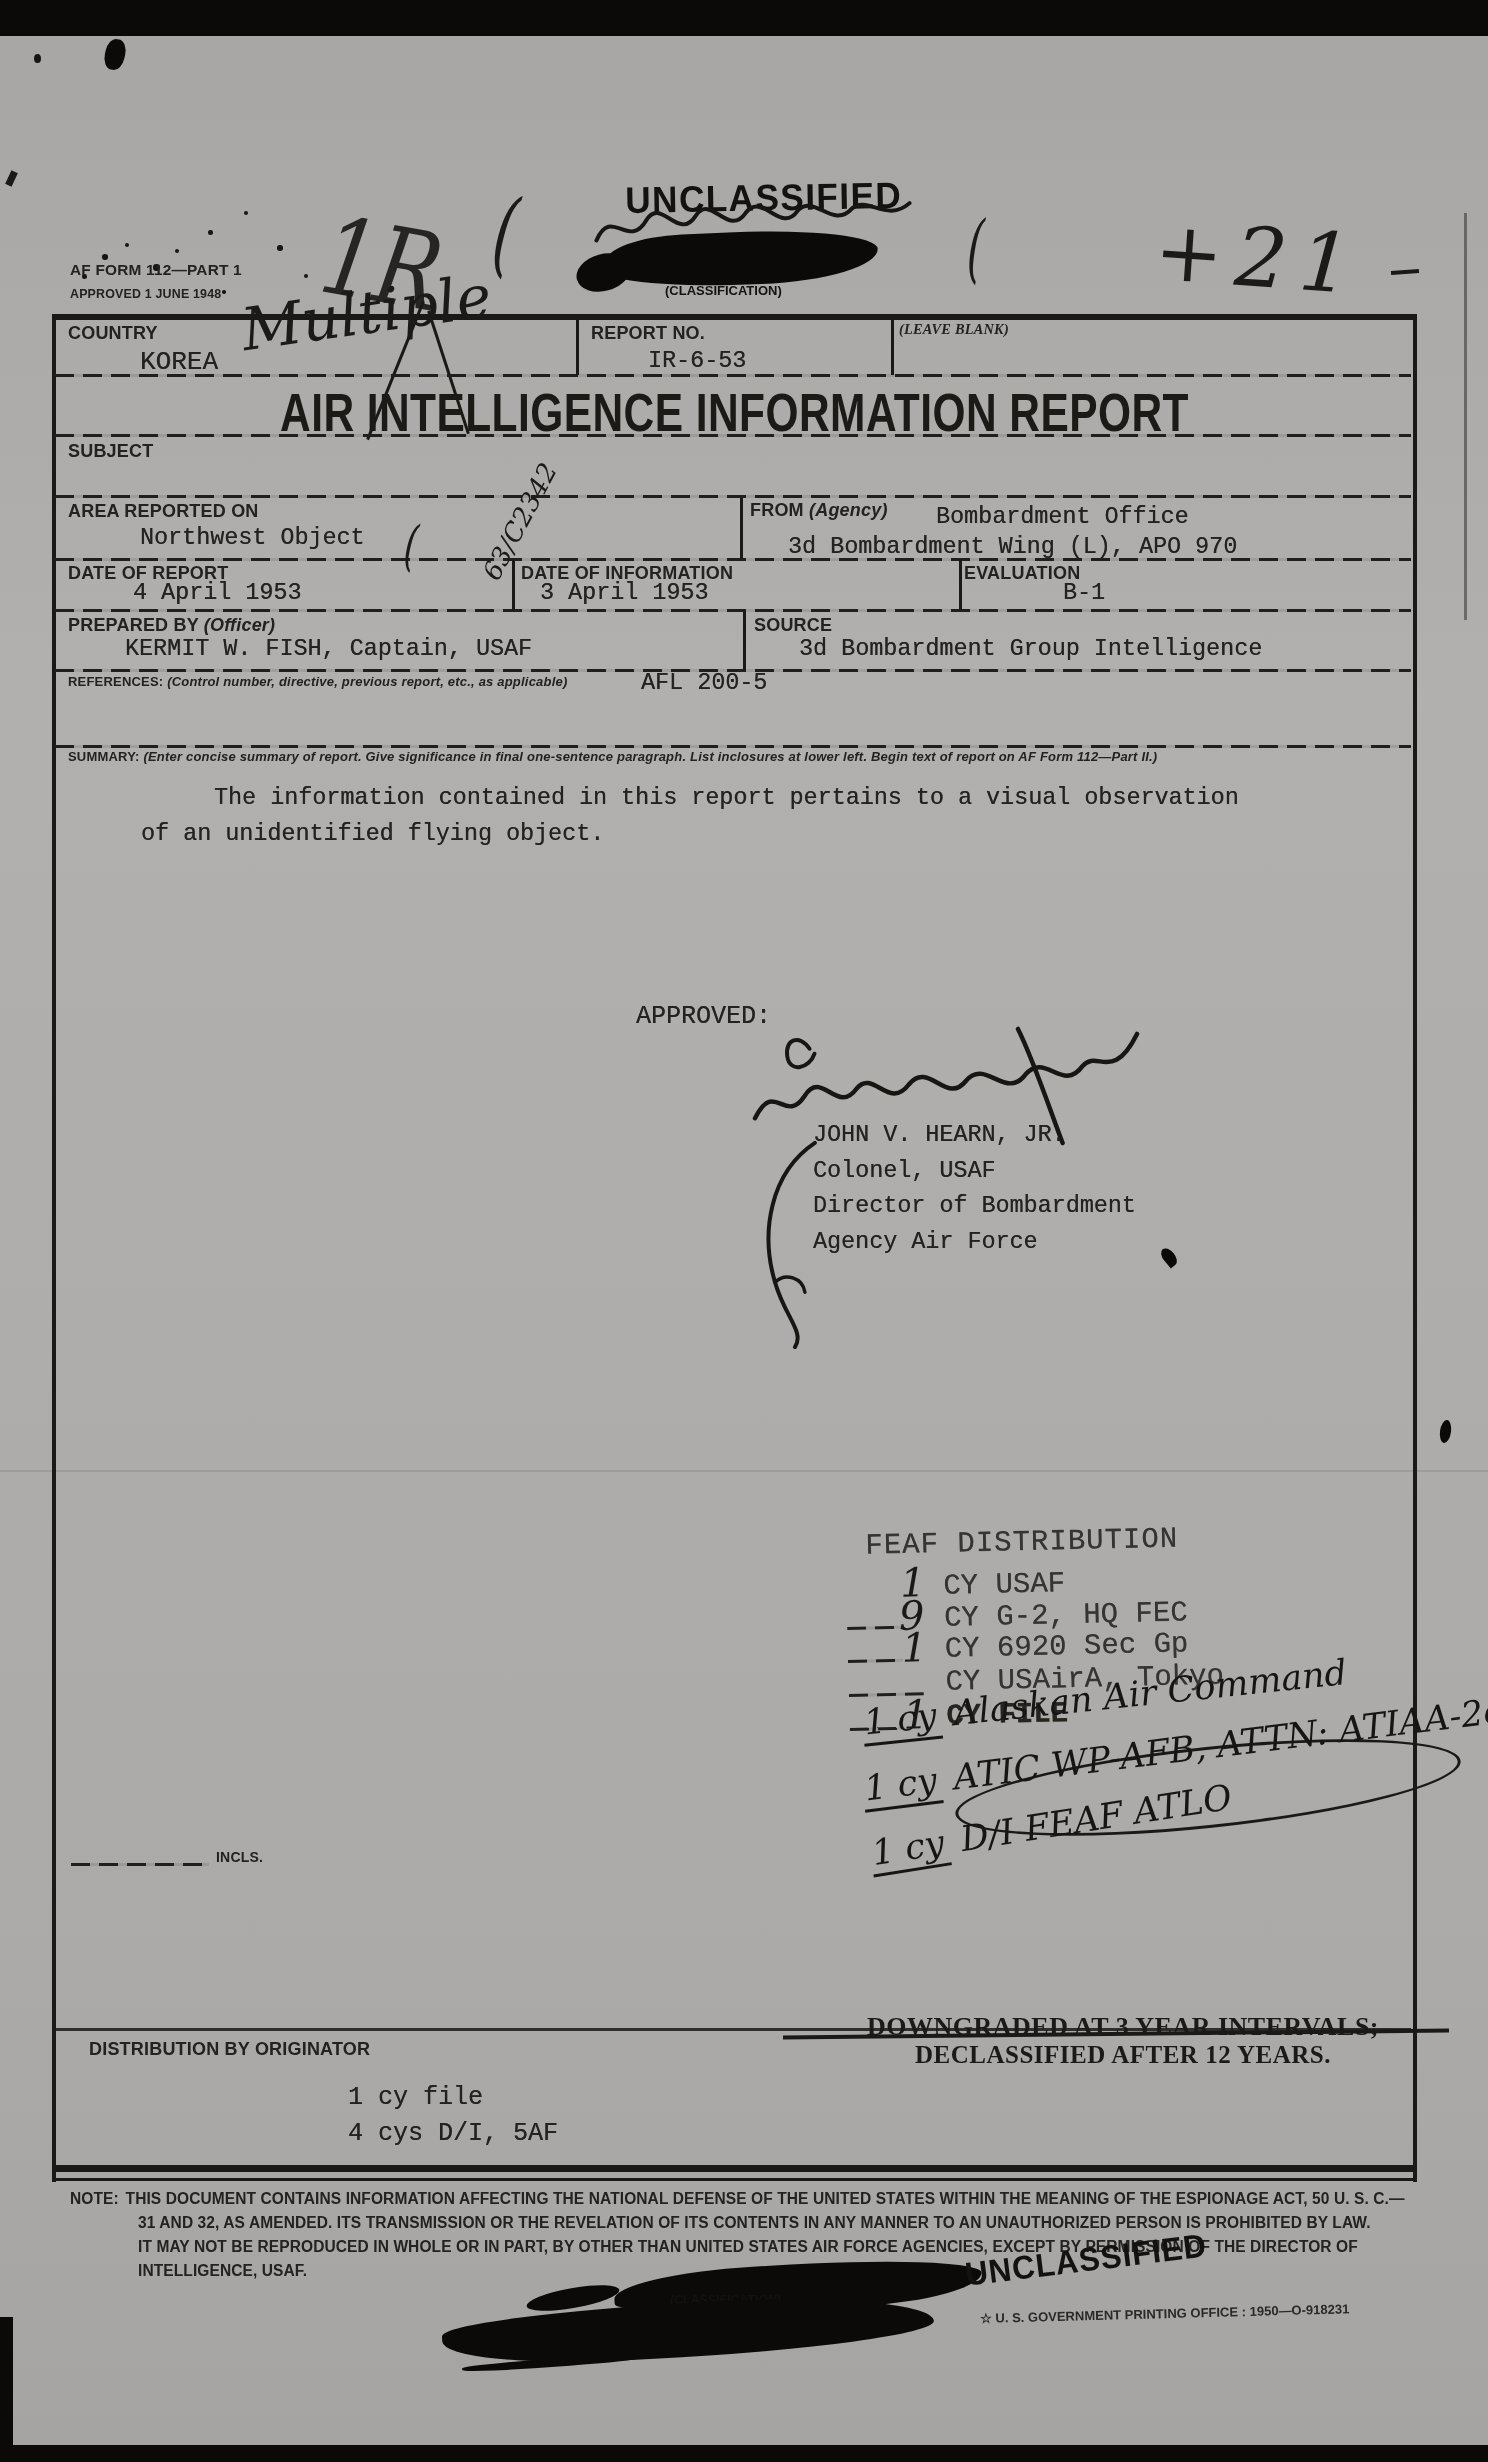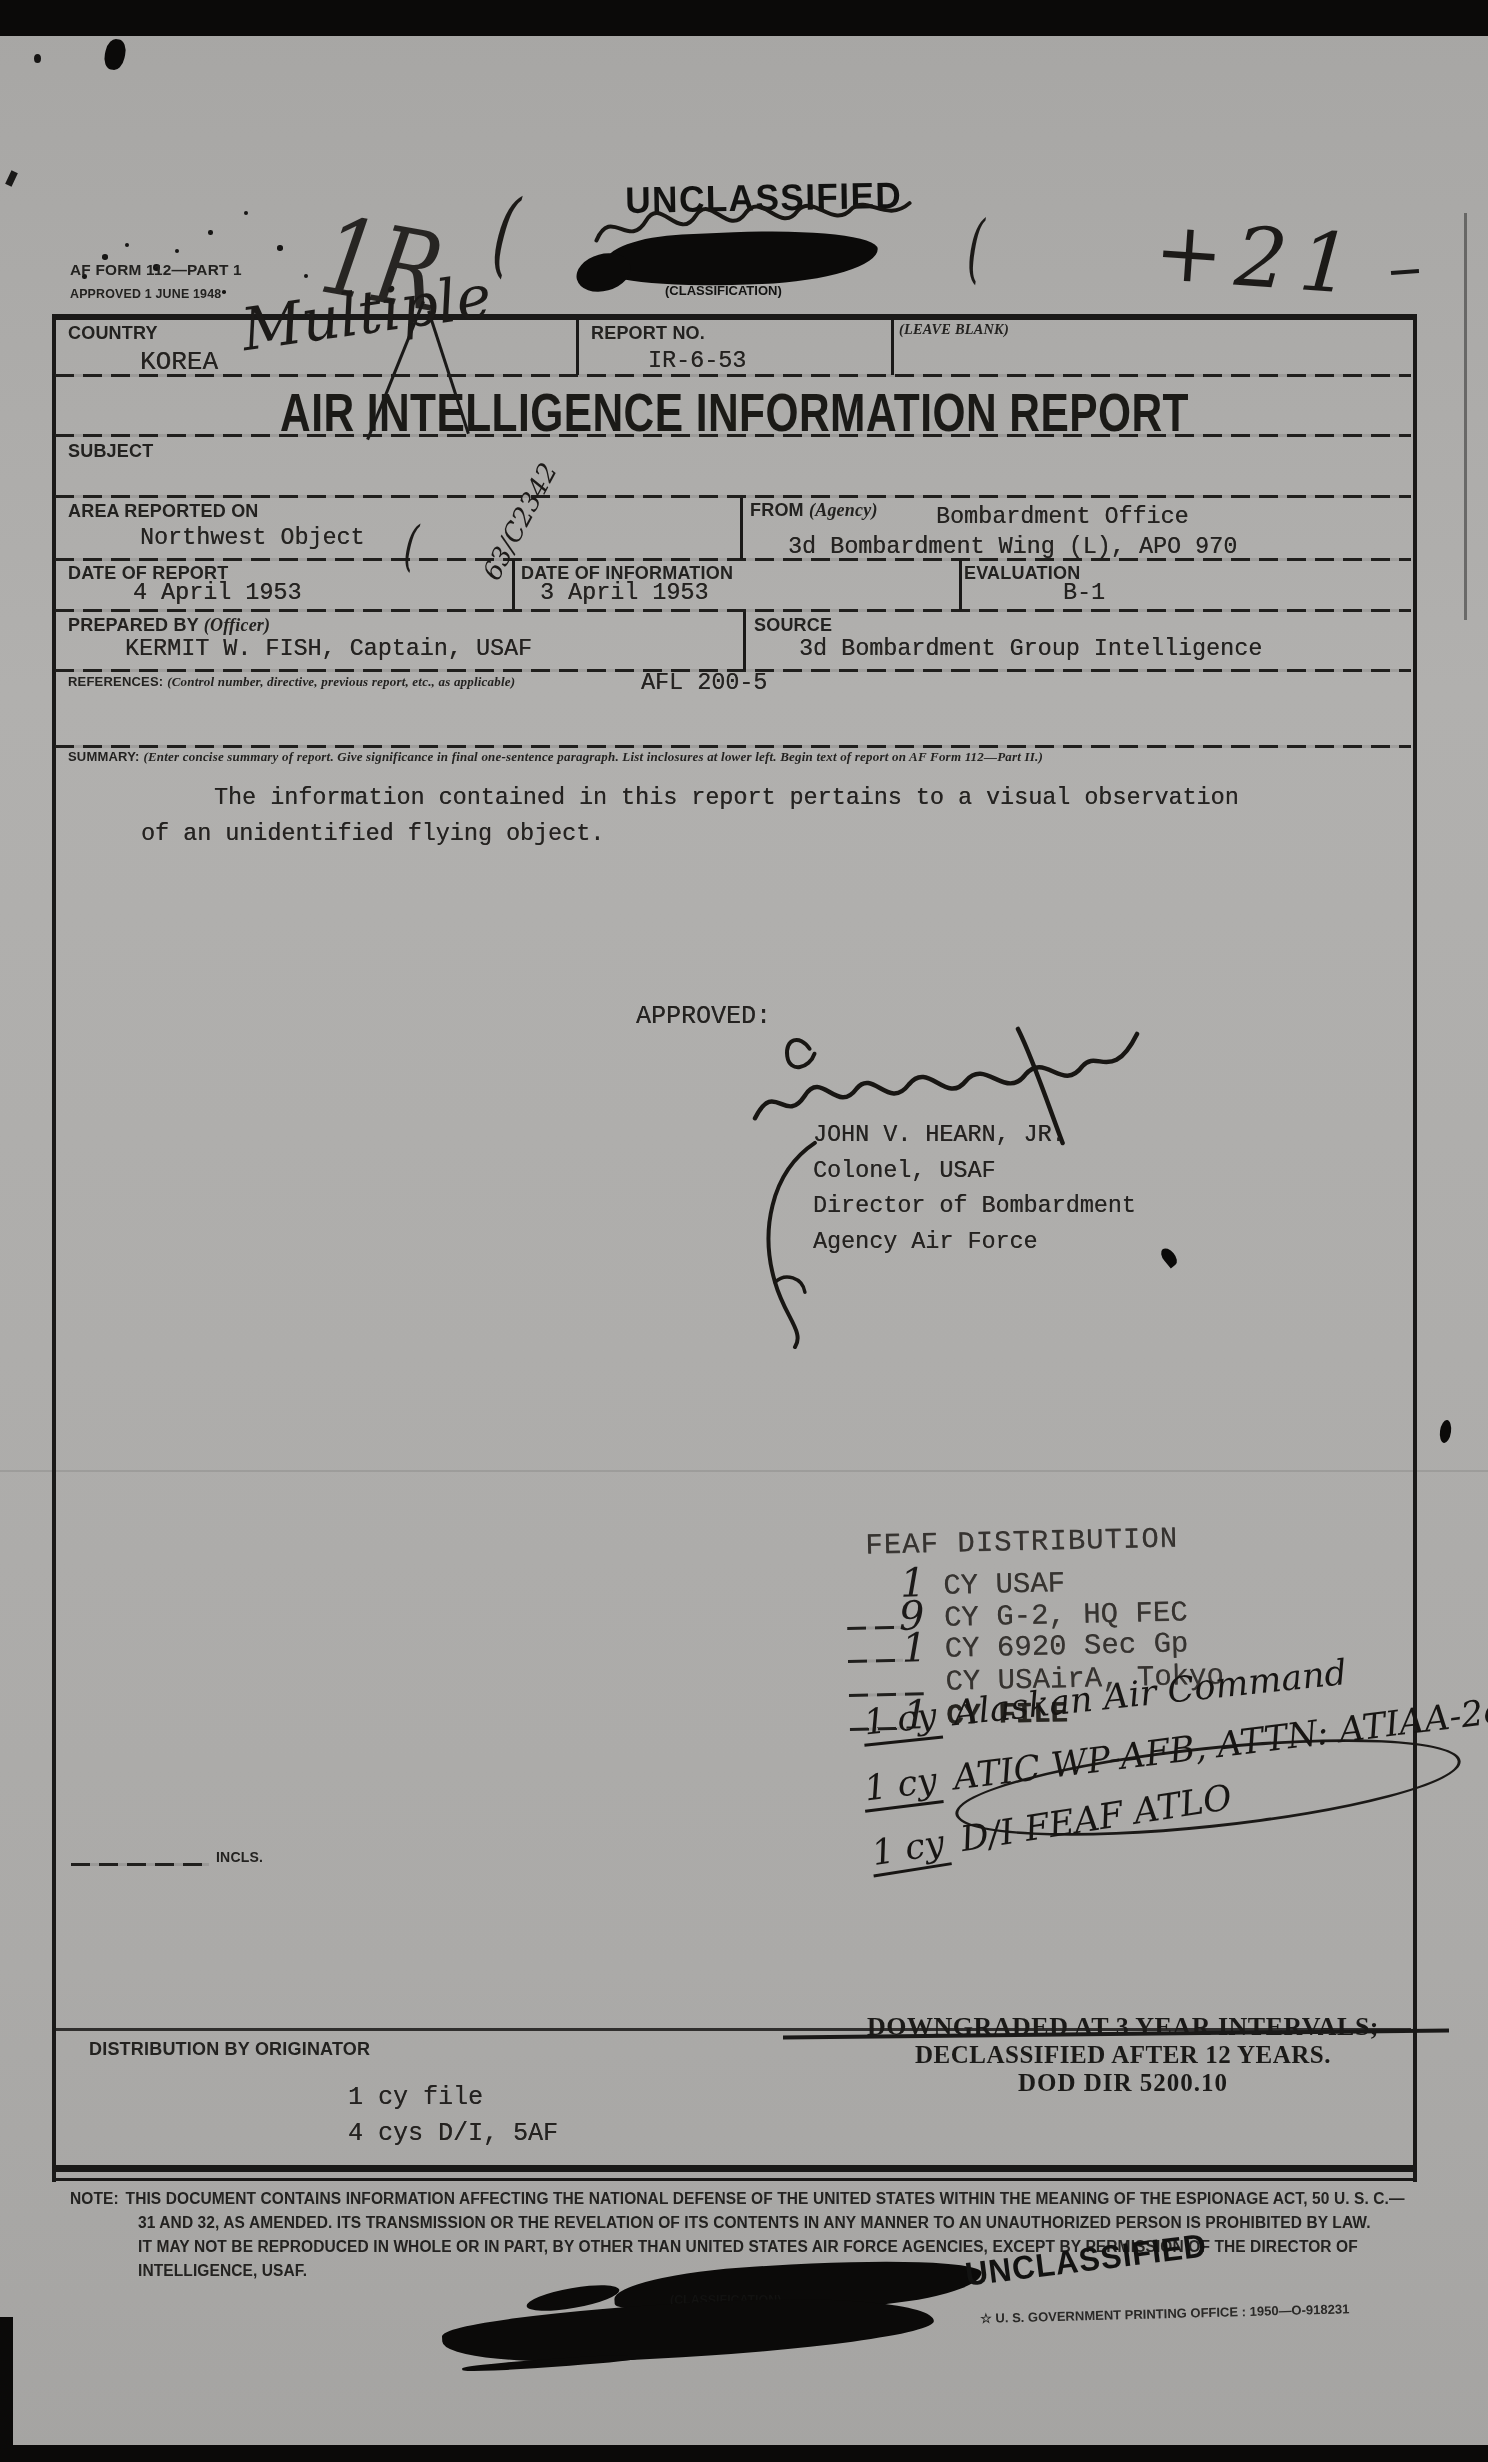--- a/index.html
+++ b/index.html
@@ -2,21 +2,21 @@
 <html style="font-size:8px"><head>
 <meta charset="utf-8">
 <style>
   html,body{margin:0;padding:0;background:#444}
   .page{position:relative;width:1489px;height:2462px;overflow:hidden;
         background:linear-gradient(180deg,#a7a6a4 0%,#b1b0ae 28%,#aeadab 55%,#abaaa8 80%,#a5a4a2 100%);
         font-family:"Liberation Sans",sans-serif}
   .abs{position:absolute}
   .lbl{font-family:"Liberation Sans",sans-serif;font-weight:700;font-size:18px;color:#232220;
        letter-spacing:0.2px;white-space:nowrap}
-  .lbl .paren{font-family:Liberation Serif, serif;font-style:italic}
+  .lbl .paren{font-family:Liberation Sans, sans-serif;font-style:italic}
   .lbl-sm{font-size:13px}
   .mono{font-family:"Liberation Mono","DejaVu Sans Mono",monospace;font-size:23.4px;color:#242220;
         white-space:nowrap;text-shadow:0.3px 0.4px 0.4px rgba(30,28,25,.7)}
   .hand{font-family:"DejaVu Serif",serif;font-style:italic;color:#1c1a18;white-space:nowrap}
   .stampsans{font-family:"Liberation Sans",sans-serif;font-weight:700;color:#121211;white-space:nowrap}
   .stampserif{font-family:"Liberation Serif",serif;font-weight:700;color:#1b1a18;white-space:nowrap}
   .vline{position:absolute;width:3px;background:#1a1918}
   .hdash{position:absolute;height:3px;
          background:repeating-linear-gradient(90deg,#201f1d 0 19px,rgba(32,30,28,.12) 19px 28px)}
   .hsolid{position:absolute;background:#1a1918}
@@ -198,21 +198,20 @@
   <div class="hdash" style="left:71px;top:1863px;width:138px;height:2.5px"></div>
   <div class="abs lbl" style="left:216px;top:1849px;font-size:14px">INCLS.</div>
 
   <div class="abs lbl" style="left:89px;top:2039px">DISTRIBUTION BY ORIGINATOR</div>
   <div class="abs mono" style="left:348px;top:2083px;font-size:25px">1 cy file</div>
   <div class="abs mono" style="left:348px;top:2119px;font-size:25px">4 cys D/I, 5AF</div>
 
   <div class="abs" style="left:805px;top:2013px;width:636px;text-align:center">
     <div class="stampserif" style="font-size:26px;letter-spacing:0.5px;line-height:28px">DOWNGRADED AT 3 YEAR INTERVALS;</div>
     <div class="stampserif" style="font-size:25px;letter-spacing:0.5px;line-height:28px">DECLASSIFIED AFTER 12 YEARS.</div>
-    <div class="stampserif" style="font-size:25px;letter-spacing:1px;line-height:28px">DOD DIR 5200.10</div>
   </div>
   <div class="abs hsolid" style="left:783px;top:2032px;width:666px;height:3.5px;transform:rotate(-.6deg)"></div>
 
   <div class="abs note-line" style="left:70px;top:2190px">
     <span style="margin-right:7px">NOTE:</span><span>THIS DOCUMENT CONTAINS INFORMATION AFFECTING THE NATIONAL DEFENSE OF THE UNITED STATES WITHIN THE MEANING OF THE ESPIONAGE ACT, 50 U. S. C.—</span>
   </div>
   <div class="abs note-line" style="left:138px;top:2214px">31 AND 32, AS AMENDED.  ITS TRANSMISSION OR THE REVELATION OF ITS CONTENTS IN ANY MANNER TO AN UNAUTHORIZED PERSON IS PROHIBITED BY LAW.</div>
   <div class="abs note-line" style="left:138px;top:2238px">IT MAY NOT BE REPRODUCED IN WHOLE OR IN PART, BY OTHER THAN UNITED STATES AIR FORCE AGENCIES, EXCEPT BY PERMISSION OF THE DIRECTOR OF</div>
   <div class="abs note-line" style="left:138px;top:2262px">INTELLIGENCE, USAF.</div>
 

